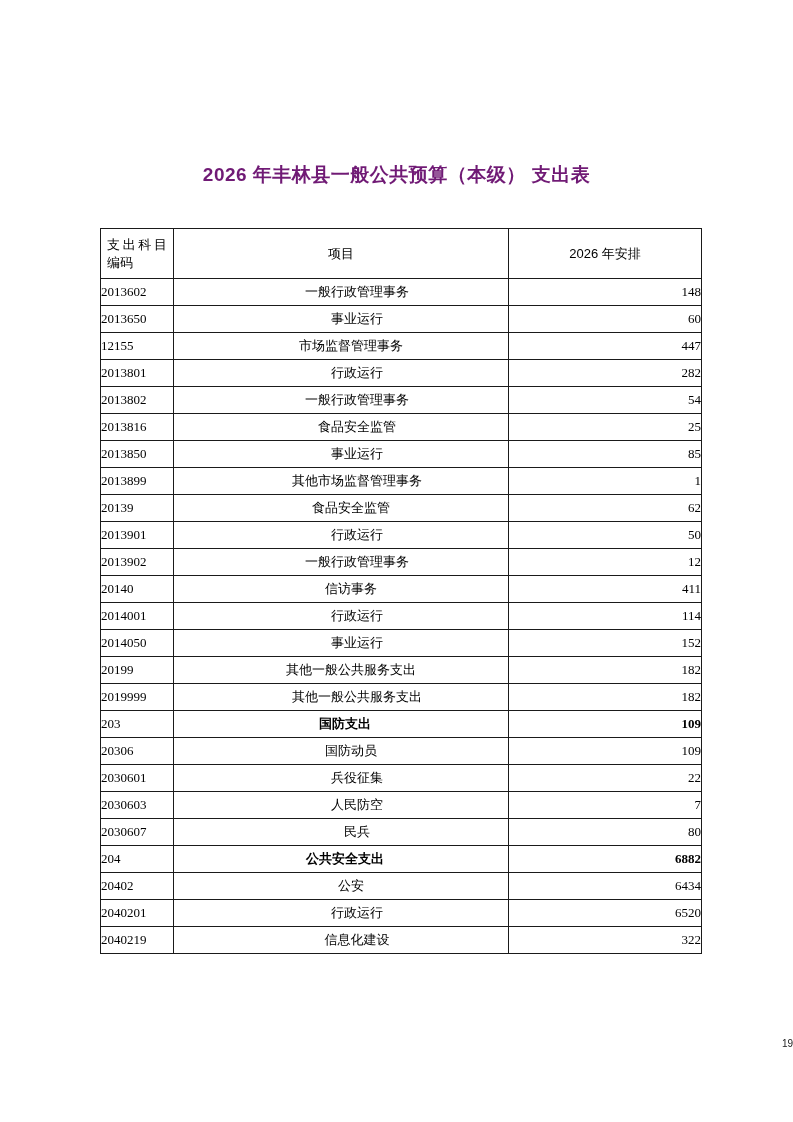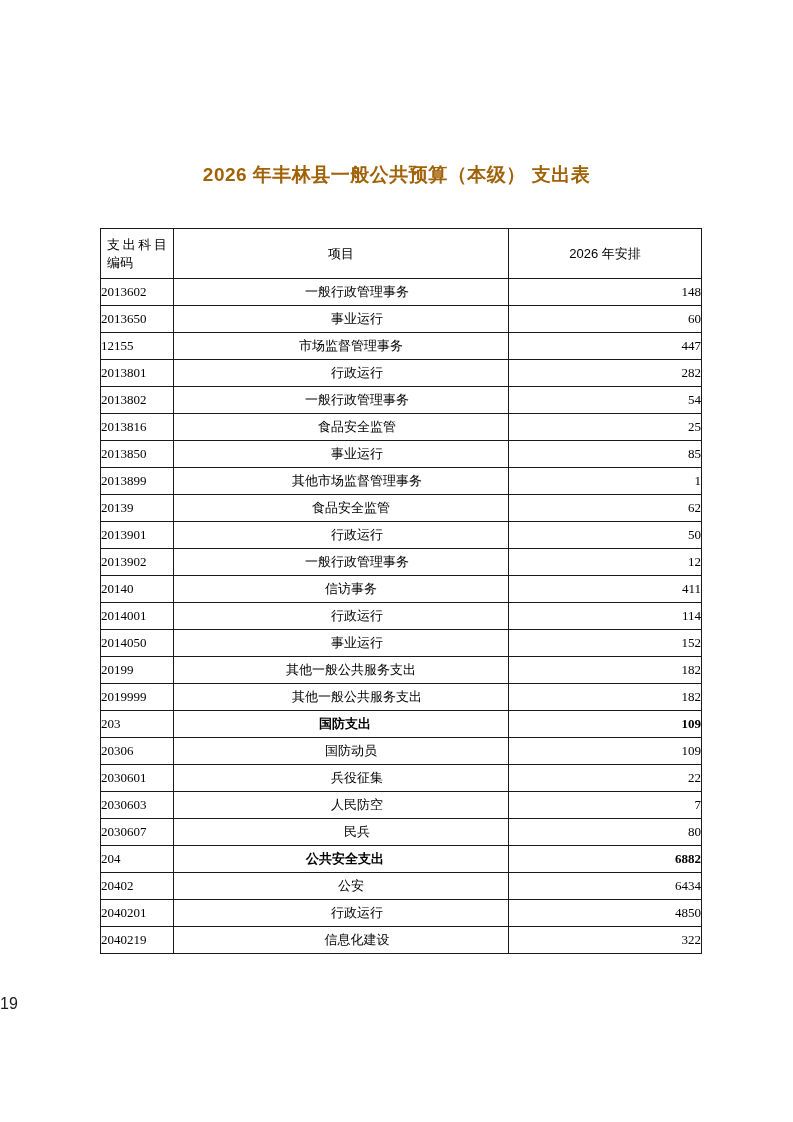--- a/index.html
+++ b/index.html
@@ -17,21 +17,21 @@
   .doc-title {
     position: absolute;
     top: 162px;
     left: 0;
     width: 100%;
     text-align: center;
     font-family: "Liberation Sans", "DejaVu Sans", sans-serif;
     font-size: 19px;
     font-weight: bold;
     letter-spacing: 0.5px;
-    color: #a16207;
+    color: #701a75;
   }
   table.budget-table {
     position: absolute;
     top: 228px;
     left: 100px;
     width: 601px;
     border-collapse: collapse;
     table-layout: fixed;
   }
   .budget-table col.c-code { width: 73px; }
@@ -65,26 +65,26 @@
   td.cell-code { padding-left: 4px; text-align: left; }
   td.cell-item { text-align: center; }
   td.cell-amt  { text-align: right; }
   tr.indent-0 td.cell-item { padding-left: 8px; }
   tr.indent-1 td.cell-item { padding-left: 20px; }
   tr.indent-2 td.cell-item { padding-left: 32px; }
   tr.row-bold td.cell-item,
   tr.row-bold td.cell-amt { font-weight: bold; }
   .page-number {
     position: absolute;
-    top: 995px;
+    top: 1038px;
     left: 0;
     width: 100%;
-    text-align: left;
+    text-align: right;
     font-family: "Liberation Sans", "DejaVu Sans", sans-serif;
-    font-size: 16px;
+    font-size: 10px;
     color: #1a1a1a;
   }
 </style>
 </head>
 <body>
 
 <div class="page">
 
   <div class="doc-title">2026 年丰林县一般公共预算（本级） 支出表</div>
 
@@ -216,21 +216,21 @@
     <td class="cell-amt">6882</td>
   </tr>
         <tr class="indent-1">
     <td class="cell-code">20402</td>
     <td class="cell-item">公安</td>
     <td class="cell-amt">6434</td>
   </tr>
         <tr class="indent-2">
     <td class="cell-code">2040201</td>
     <td class="cell-item">行政运行</td>
-    <td class="cell-amt">4850</td>
+    <td class="cell-amt">6520</td>
   </tr>
         <tr class="indent-2">
     <td class="cell-code">2040219</td>
     <td class="cell-item">信息化建设</td>
     <td class="cell-amt">322</td>
   </tr>
       </tbody>
   </table>
 
   <div class="page-number">19</div>

